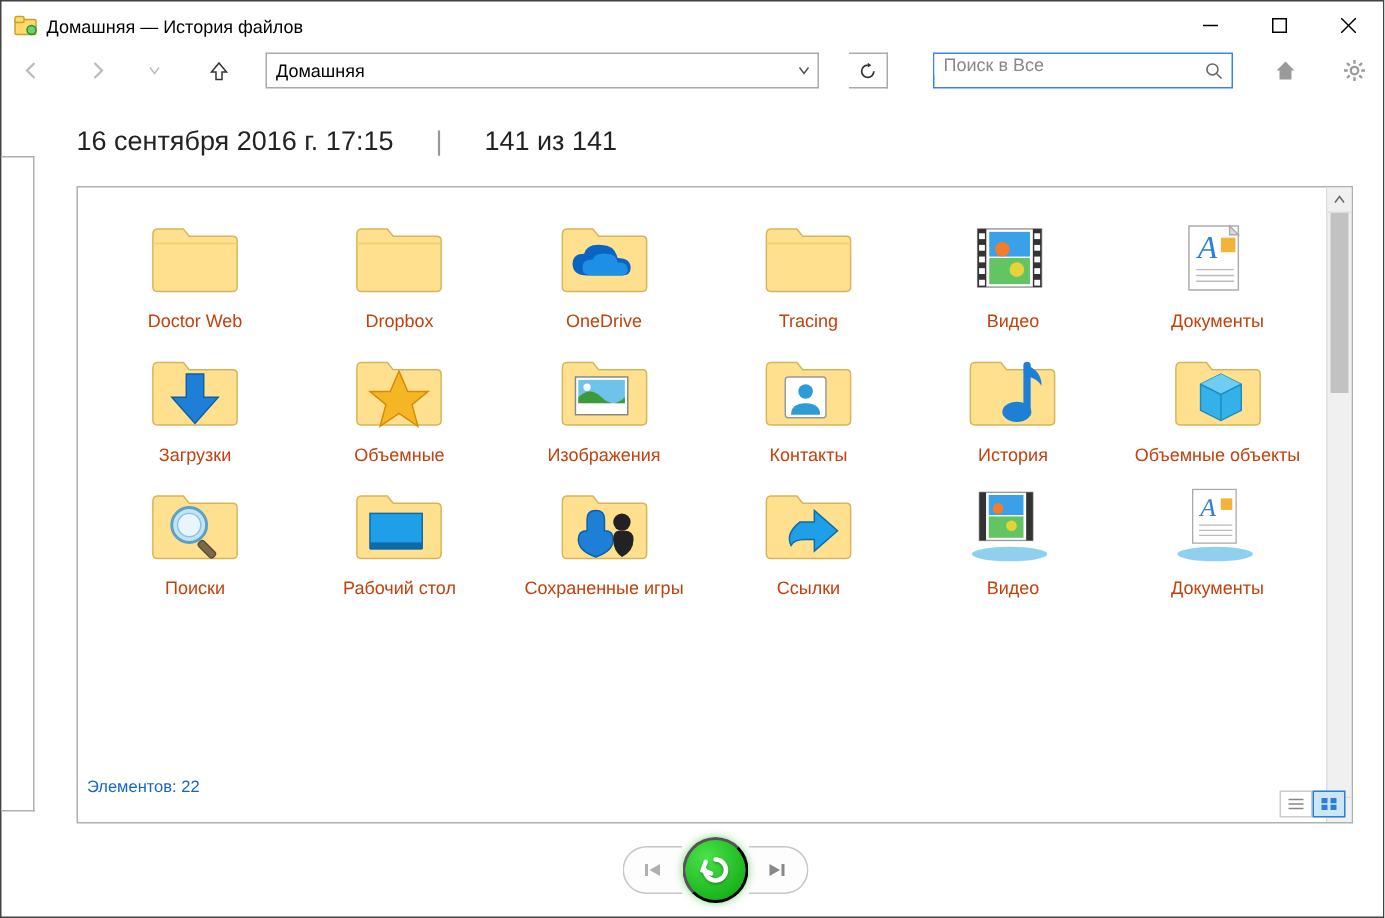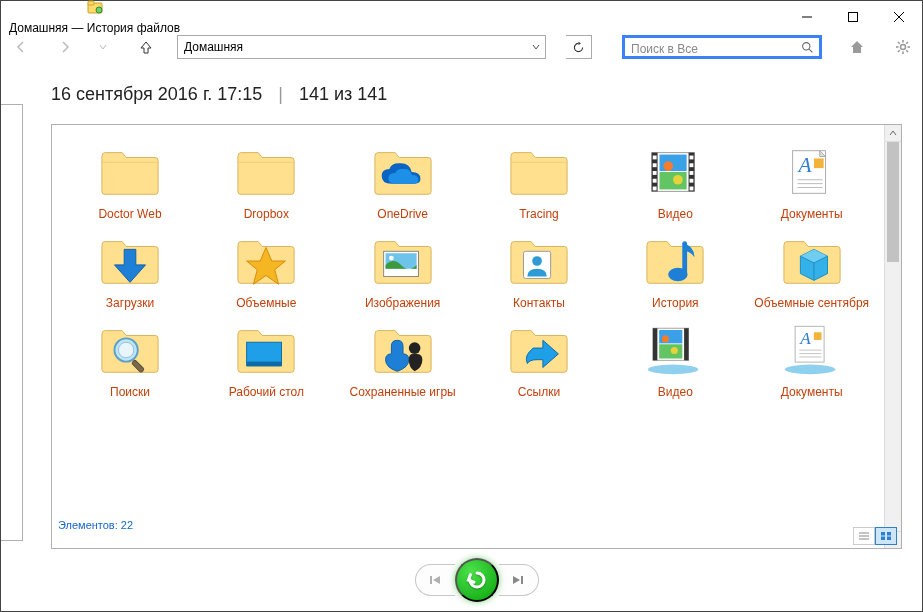--- a/index.html
+++ b/index.html
@@ -1,46 +1,46 @@
 <!DOCTYPE html>
 <html><head>
 <meta charset="utf-8">
 <style>
   * { box-sizing: border-box; }
   html, body { margin: 0; padding: 0; font-family: "Segoe UI", Tahoma, sans-serif; font-size: 12px; color: #000; background: #fff; }
   .window { width: 923px; height: 612px; border: 1px solid #444; display: flex; flex-direction: column; background: #fff; position: relative; }
 
   
   .titlebar { height: 31px; display: flex; align-items: center; justify-content: space-between; padding-left: 8px; }
-  .titlebar-left { display: flex; align-items: center; gap: 6px; flex-direction: column; }
+  .titlebar-left { display: flex; align-items: flex-end; gap: 6px; }
   .titlebar-icon { width: 16px; height: 16px; }
   .title-text { font-size: 12px; }
   .win-btns { display: flex; }
   .win-btn { width: 46px; height: 31px; display: flex; align-items: center; justify-content: center; background: transparent; border: none; }
 
   
   .toolbar { height: 32px; display: flex; align-items: center; gap: 20px; padding: 0 8px 2px 8px; }
   .nav-arrow { width: 24px; height: 24px; display: flex; align-items: center; justify-content: center; color: #bbb; }
   .up-btn { width: 22px; height: 22px; display: flex; align-items: center; justify-content: center; color: #333; margin-left: 6px; }
   .addr-wrap { flex: 1; display: flex; align-items: center; border: 1px solid #aaa; height: 24px; background: #fff; }
   .addr-input { flex: 1; border: none; outline: none; padding: 0 6px; font-size: 12px; font-family: inherit; height: 100%; }
   .addr-drop { width: 18px; height: 100%; display: flex; align-items: center; justify-content: center; color: #555; }
   .refresh-btn { width: 26px; height: 24px; border: 1px solid #aaa; border-left: none; display: flex; align-items: center; justify-content: center; color: #333; background:#fff; }
-  .search-wrap { width: 200px; border: 3px solid #3b82f6; height: 24px; display: flex; align-items: flex-end; background: #fff; margin-left: 10px; }
+  .search-wrap { width: 200px; border: 1px solid #3b82f6; height: 24px; display: flex; align-items: flex-start; background: #fff; margin-left: 10px; }
   .search-input { flex: 1; border: none; outline: none; padding: 0 6px; font-size: 12px; font-family: inherit; color: #777; }
   .search-input::placeholder { color: #888; }
   .search-ico { width: 24px; height: 100%; display: flex; align-items: center; justify-content: center; color: #666; }
   .tool-ico { width: 22px; height: 22px; display: flex; align-items: center; justify-content: center; color: #888; margin-left: 4px; }
 
   
   .body-wrap { flex: 1; display: flex; overflow: hidden; }
   .left-sliver { width: 22px; border: 1px solid #b0b0b0; border-left: none; margin-top: 40px; margin-bottom: 70px; background: #fff; }
   .main-col { flex: 1; display: flex; flex-direction: column; padding: 0 20px 0 28px; }
 
-  .date-row { height: 60px; display: flex; align-items: center; font-size: 18px; color: #222; gap: 8px; }
+  .date-row { height: 60px; display: flex; align-items: center; font-size: 18px; color: #222; gap: 20px; }
   .date-sep { color: #999; margin: 0 8px; }
 
   .file-pane { flex: 1; border: 1px solid #b0b0b0; position: relative; display: flex; overflow: hidden; }
   .file-grid-scroll { flex: 1; overflow: hidden; padding: 14px 4px 4px 14px; }
   .file-grid { display: grid; grid-template-columns: repeat(6, 1fr); gap: 6px 4px; }
   .file-item { display: flex; flex-direction: column; align-items: center; text-align: center; width: 128px; cursor: default; }
   .file-item .icon-slot { width: 80px; height: 66px; display: flex; align-items: center; justify-content: center; position: relative; }
   .file-label { font-size: 12px; color: #c2410c; line-height: 1.25; max-width: 120px; word-wrap: break-word; margin-top: 2px; }
 
   .status-row { position: absolute; left: 6px; bottom: 17px; font-size: 11px; color: #1464c8; }
@@ -329,21 +329,21 @@
                   <svg class="folder-svg" viewBox="0 0 64 52">
                     <use href="#folder-base"></use>
                     <g transform="translate(18,12)">
                       <path d="M16 2 L30 9 L30 27 L16 34 L2 27 L2 9 Z" fill="#34b1e8" stroke="#1a8dc0"></path>
                       <path d="M16 2 L30 9 L16 16 L2 9 Z" fill="#6fcdf2"></path>
                       <path d="M16 16 L16 34" stroke="#1a8dc0"></path>
                       <path d="M2 9 L16 16 L30 9" fill="none" stroke="#1a8dc0"></path>
                     </g>
                   </svg>
                 </div>
-                <div class="file-label">Объемные сентября</div>
+                <div class="file-label">Объемные объекты</div>
               </div>
               <div class="file-item">
                 <div class="icon-slot">
                   <svg class="folder-svg" viewBox="0 0 64 52">
                     <use href="#folder-base"></use>
                     <g transform="translate(10,10)">
                       <circle cx="18" cy="16" r="12" fill="#bfe4f7" stroke="#5aa0c7" stroke-width="2"></circle>
                       <circle cx="18" cy="16" r="8" fill="#eaf5fb" stroke="#8bc2dd"></circle>
                       <rect x="27" y="26" width="14" height="5" rx="2" transform="rotate(45 27 26)" fill="#7a6a4a" stroke="#5c4e34"></rect>
                     </g>

